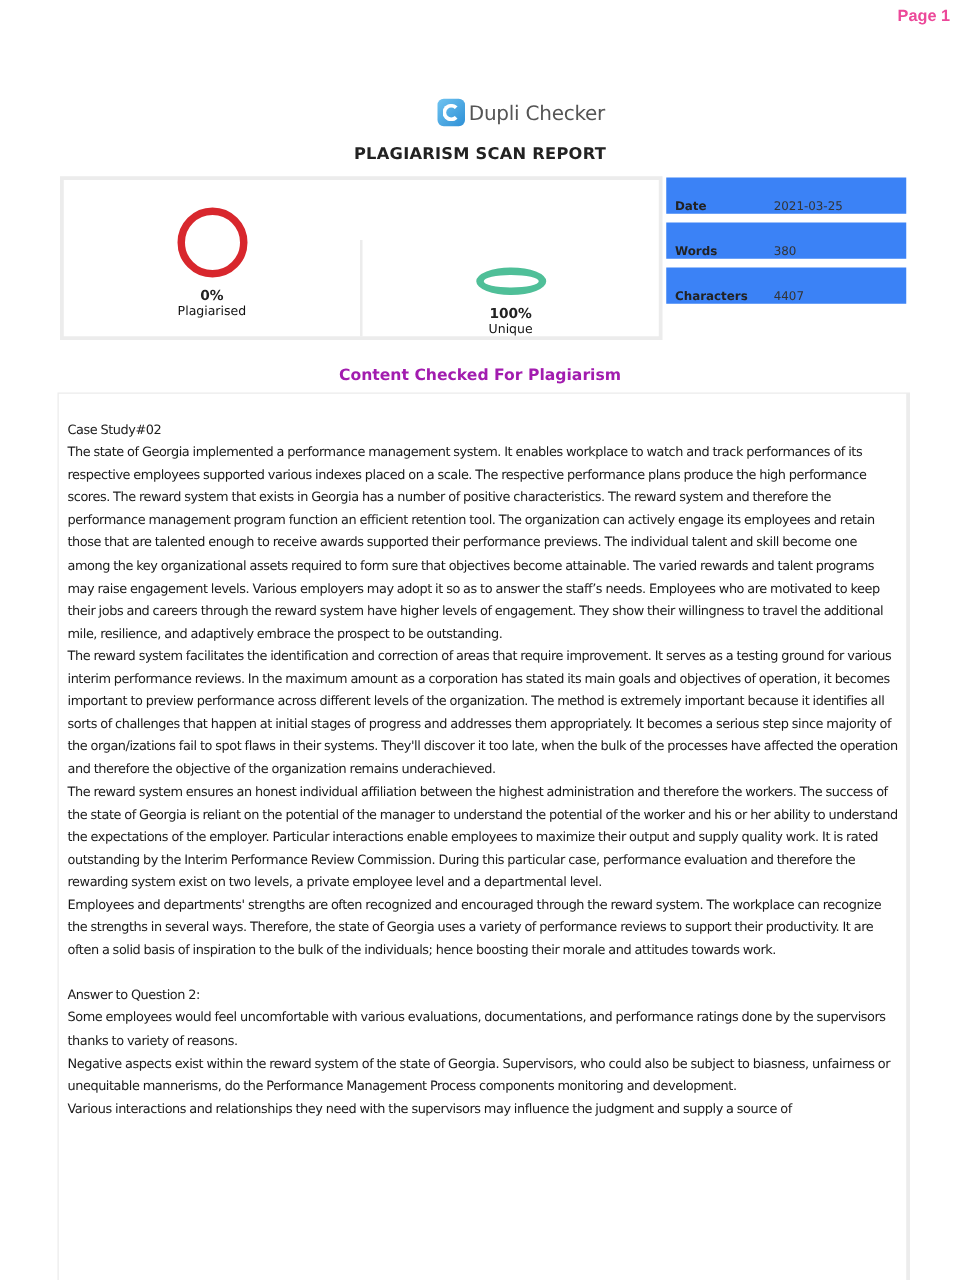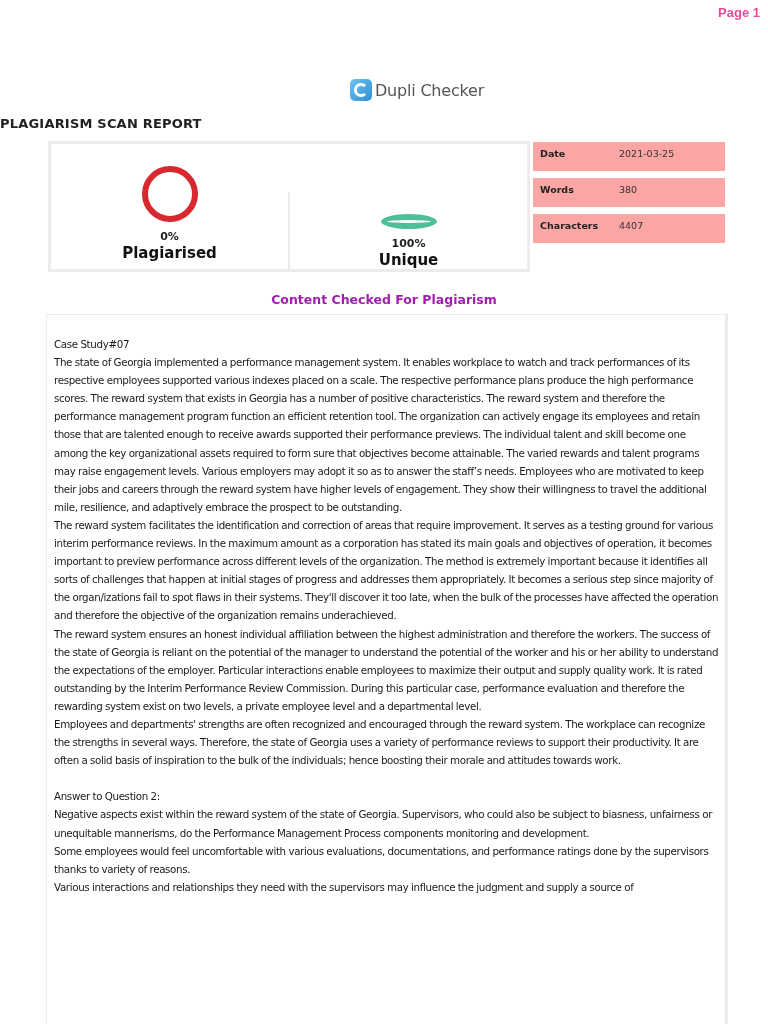--- a/index.html
+++ b/index.html
@@ -27,21 +27,21 @@
       border: 3px solid #fff; border-right-color: transparent;
       transform: rotate(0deg);
     }
     .logo-text {
       font-family: "DejaVu Sans", sans-serif;
       font-size: 16px; color: #555; letter-spacing: -0.2px;
     }
 
     .report-title {
       position: absolute; top: 116px; left: 0; width: 768px;
-      text-align: left; font-family: "DejaVu Sans", sans-serif;
+      text-align: center; font-family: "DejaVu Sans", sans-serif;
       font-weight: bold; font-size: 13px; color: #222; letter-spacing: 0.2px;
     }
 
     .score-box {
       position: absolute; top: 141px; left: 48px; width: 482px; height: 131px;
       border: 3px solid #ececec; background: #fff; display: flex;
     }
     .score-cell {
       flex: 1; display: flex; flex-direction: column; align-items: center;
       padding-top: 22px;
@@ -50,29 +50,29 @@
     .ring {
       width: 56px; height: 56px; border-radius: 50%;
       border-width: 6px; border-style: solid;
     }
     .score-pct {
       margin-top: 8px; font-family: "DejaVu Sans", sans-serif;
       font-size: 11px; color: #222; font-weight: bold;
     }
     .score-label {
       margin-top: 1px; font-family: "DejaVu Sans", sans-serif;
-      font-size: 15px; font-weight: bold; color: #111;
+      font-size: 10px; font-weight: normal; color: #111;
     }
 
     .meta-table {
       position: absolute; top: 142px; left: 533px; width: 192px;
     }
     .meta-row {
-      display: flex; align-items: flex-start; height: 29px;
-      background: #fca5a5; margin-bottom: 7px; padding: 6px 0 0 7px;
+      display: flex; align-items: flex-end; height: 29px;
+      background: #3b82f6; margin-bottom: 7px; padding: 6px 0 0 7px;
       font-family: "DejaVu Sans", sans-serif; font-size: 9.5px;
     }
     .meta-key { width: 79px; font-weight: bold; color: #222; }
     .meta-val { color: #333; }
 
     .content-title {
       position: absolute; top: 292px; left: 0; width: 768px;
       text-align: center; font-family: "DejaVu Sans", sans-serif;
       font-weight: bold; font-size: 12.5px; color: #a21caf;
     }
@@ -126,23 +126,23 @@
   </div>
   <div class="meta-row">
     <span class="meta-key">Characters</span>
     <span class="meta-val">4407</span>
   </div>
 </div>
 
 <div class="content-title">Content Checked For Plagiarism</div>
 
 <div class="content-box">
-  <p>Case Study#07</p>
+  <p>Case Study#02</p>
   <p>The state of Georgia implemented a performance management system. It enables workplace to watch and track performances of its respective employees supported various indexes placed on a scale. The respective performance plans produce the high performance scores. The reward system that exists in Georgia has a number of positive characteristics. The reward system and therefore the performance management program function an efficient retention tool. The organization can actively engage its employees and retain those that are talented enough to receive awards supported their performance previews. The individual talent and skill become one among the key organizational assets required to form sure that objectives become attainable. The varied rewards and talent programs may raise engagement levels. Various employers may adopt it so as to answer the staff’s needs. Employees who are motivated to keep their jobs and careers through the reward system have higher levels of engagement. They show their willingness to travel the additional mile, resilience, and adaptively embrace the prospect to be outstanding.</p>
   <p>The reward system facilitates the identification and correction of areas that require improvement. It serves as a testing ground for various interim performance reviews. In the maximum amount as a corporation has stated its main goals and objectives of operation, it becomes important to preview performance across different levels of the organization. The method is extremely important because it identifies all sorts of challenges that happen at initial stages of progress and addresses them appropriately. It becomes a serious step since majority of the organ/izations fail to spot flaws in their systems. They'll discover it too late, when the bulk of the processes have affected the operation and therefore the objective of the organization remains underachieved.</p>
   <p>The reward system ensures an honest individual affiliation between the highest administration and therefore the workers. The success of the state of Georgia is reliant on the potential of the manager to understand the potential of the worker and his or her ability to understand the expectations of the employer. Particular interactions enable employees to maximize their output and supply quality work. It is rated outstanding by the Interim Performance Review Commission. During this particular case, performance evaluation and therefore the rewarding system exist on two levels, a private employee level and a departmental level.</p>
   <p>Employees and departments' strengths are often recognized and encouraged through the reward system. The workplace can recognize the strengths in several ways. Therefore, the state of Georgia uses a variety of performance reviews to support their productivity. It are often a solid basis of inspiration to the bulk of the individuals; hence boosting their morale and attitudes towards work.</p>
   <div class="spacer"></div>
   <p>Answer to Question 2:</p>
+  <p>Some employees would feel uncomfortable with various evaluations, documentations, and performance ratings done by the supervisors thanks to variety of reasons.</p>
   <p>Negative aspects exist within the reward system of the state of Georgia. Supervisors, who could also be subject to biasness, unfairness or unequitable mannerisms, do the Performance Management Process components monitoring and development.</p>
-  <p>Some employees would feel uncomfortable with various evaluations, documentations, and performance ratings done by the supervisors thanks to variety of reasons.</p>
   <p>Various interactions and relationships they need with the supervisors may influence the judgment and supply a source of</p>
 </div>
 
 </body></html>

